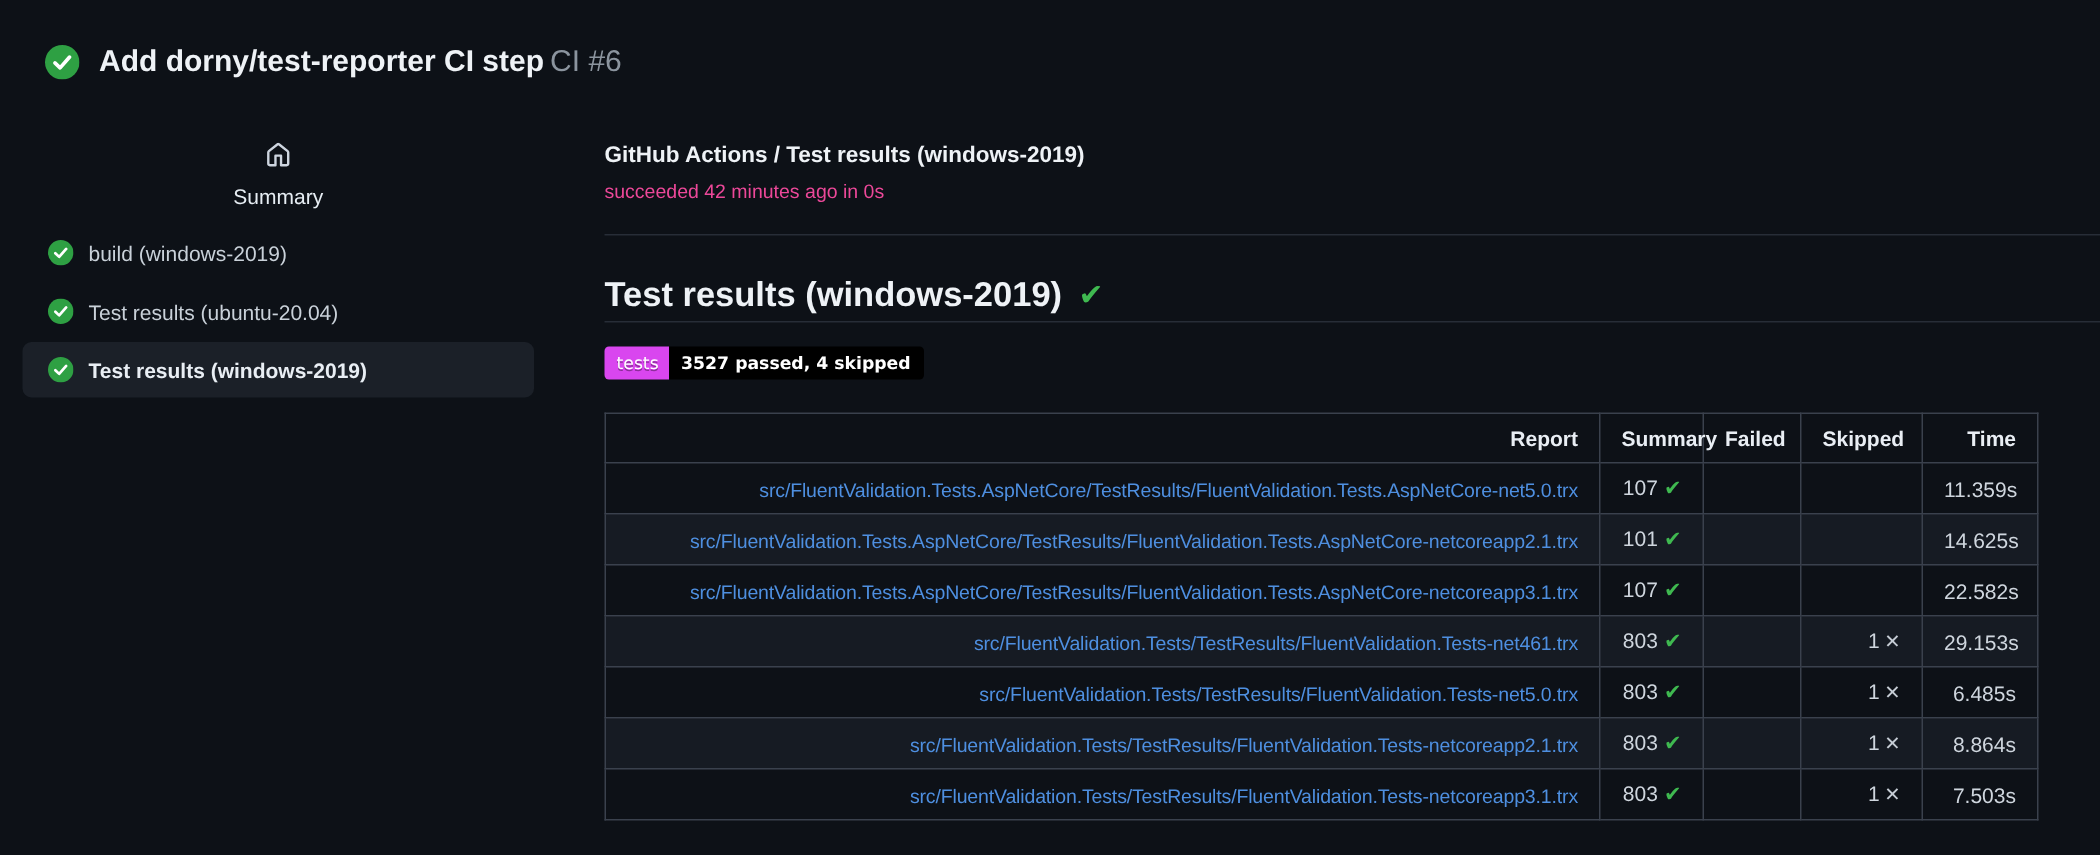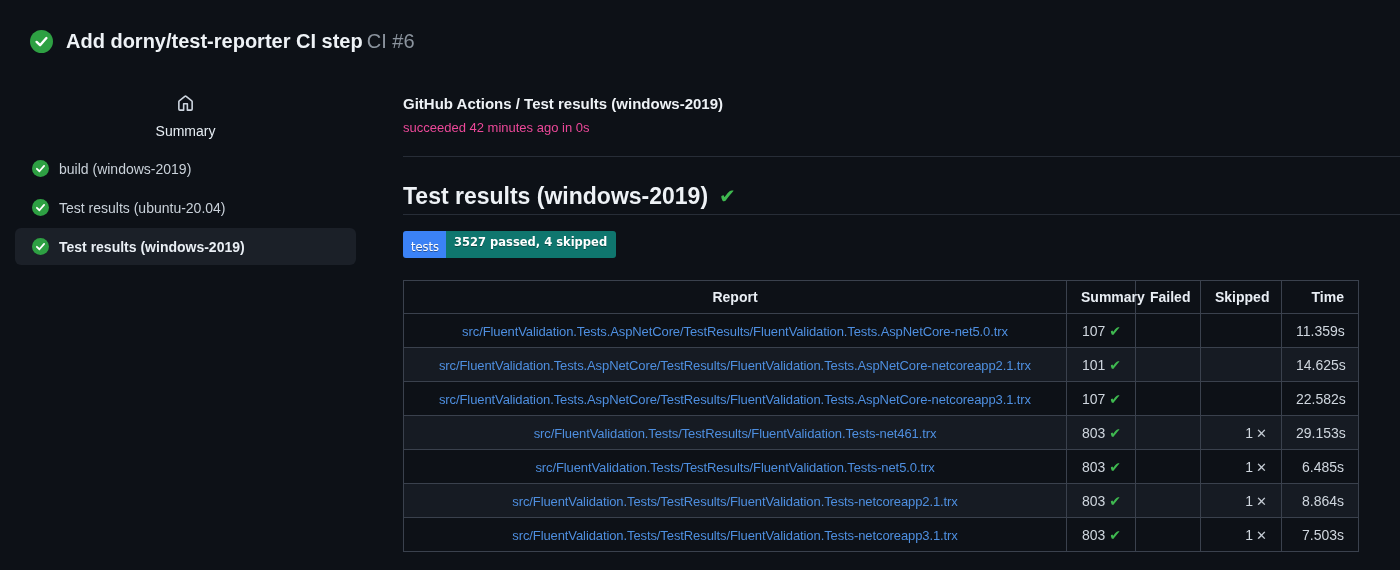--- a/index.html
+++ b/index.html
@@ -33,30 +33,30 @@
   .check-status { font-size:13px; color:#ec4899; margin-top:7px; line-height:15px; }
   .divider { border:0; border-top:1px solid #272d37; margin-top:21px; }
   .report-title { margin-top:25px; font-size:23px; font-weight:600; color:#eef2f6;
                   display:flex; align-items:center; gap:11px; line-height:28px; }
   .title-check { color:#3fb950; font-family:"DejaVu Sans", sans-serif; font-size:20px; font-weight:700; }
   .divider-h2 { border:0; border-top:1px solid #272d37; margin-top:4px; }
 
   
   .badge { margin-top:16px; display:inline-flex; font-family:"DejaVu Sans", sans-serif;
            font-size:11.5px; line-height:14px; text-shadow:0 1px 0 rgba(0,0,0,.35); }
-  .badge-label { background:#3b82f6; color:#ffffff; padding:9px 7px 4px 8px; border-radius:3px 0 0 3px; }
-  .badge-value { background:#0f766e; color:#ffffff; padding:4px 9px 4px 8px; border-radius:0 3px 3px 0; font-weight:700; }
+  .badge-label { background:#d946ef; color:#ffffff; padding:4px 7px 4px 8px; border-radius:3px 0 0 3px; }
+  .badge-value { background:#000000; color:#ffffff; padding:4px 9px 4px 8px; border-radius:0 3px 3px 0; font-weight:700; }
 
   
   .results-table { margin-top:22px; border-collapse:collapse; table-layout:fixed; width:955px; font-size:14px; }
   .results-table th, .results-table td { border:1px solid #3a414d; }
   .results-table th { padding:7px 14px; font-weight:700; color:#e9eef4; height:33px; }
   .results-table td { padding:6px 14px; height:34px; color:#cfd6de; }
   .results-table tbody tr:nth-child(even) { background:#161b23; }
-  th.col-report, td.col-report { text-align:center; }
+  th.col-report, td.col-report { text-align:right; }
   th.col-num, td.col-num { text-align:right; }
   a.report-link { color:#4e8fe0; text-decoration:none; font-size:13px; white-space:nowrap; letter-spacing:-0.1px; }
   .glyph-check { color:#3fb950; font-family:"DejaVu Sans", sans-serif; margin-left:4px; font-size:14px; }
   .glyph-x { color:#c6cdd5; font-family:"DejaVu Sans", sans-serif; margin-left:3px; font-size:13px; }
 </style>
 </head>
 <body>
 
 <div class="app-header">
   <span class="icon-slot" style="width:23px;height:23px">

